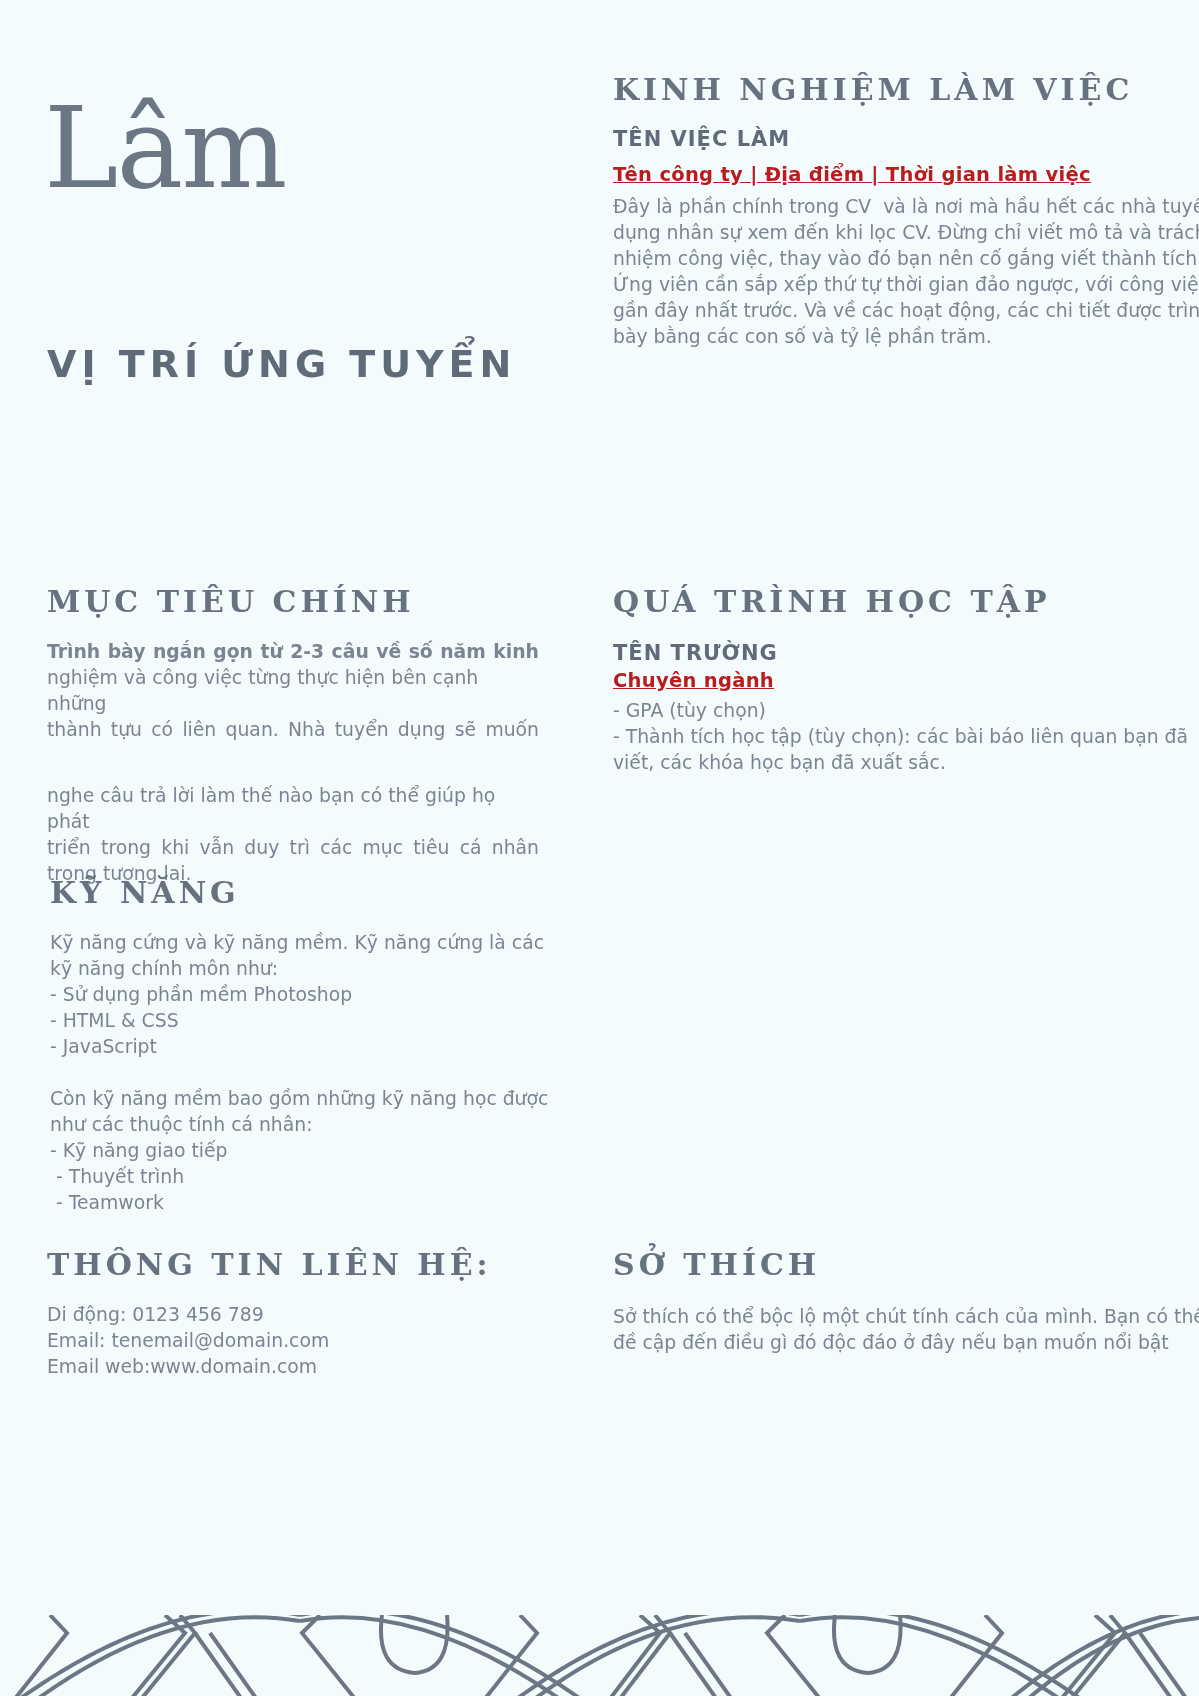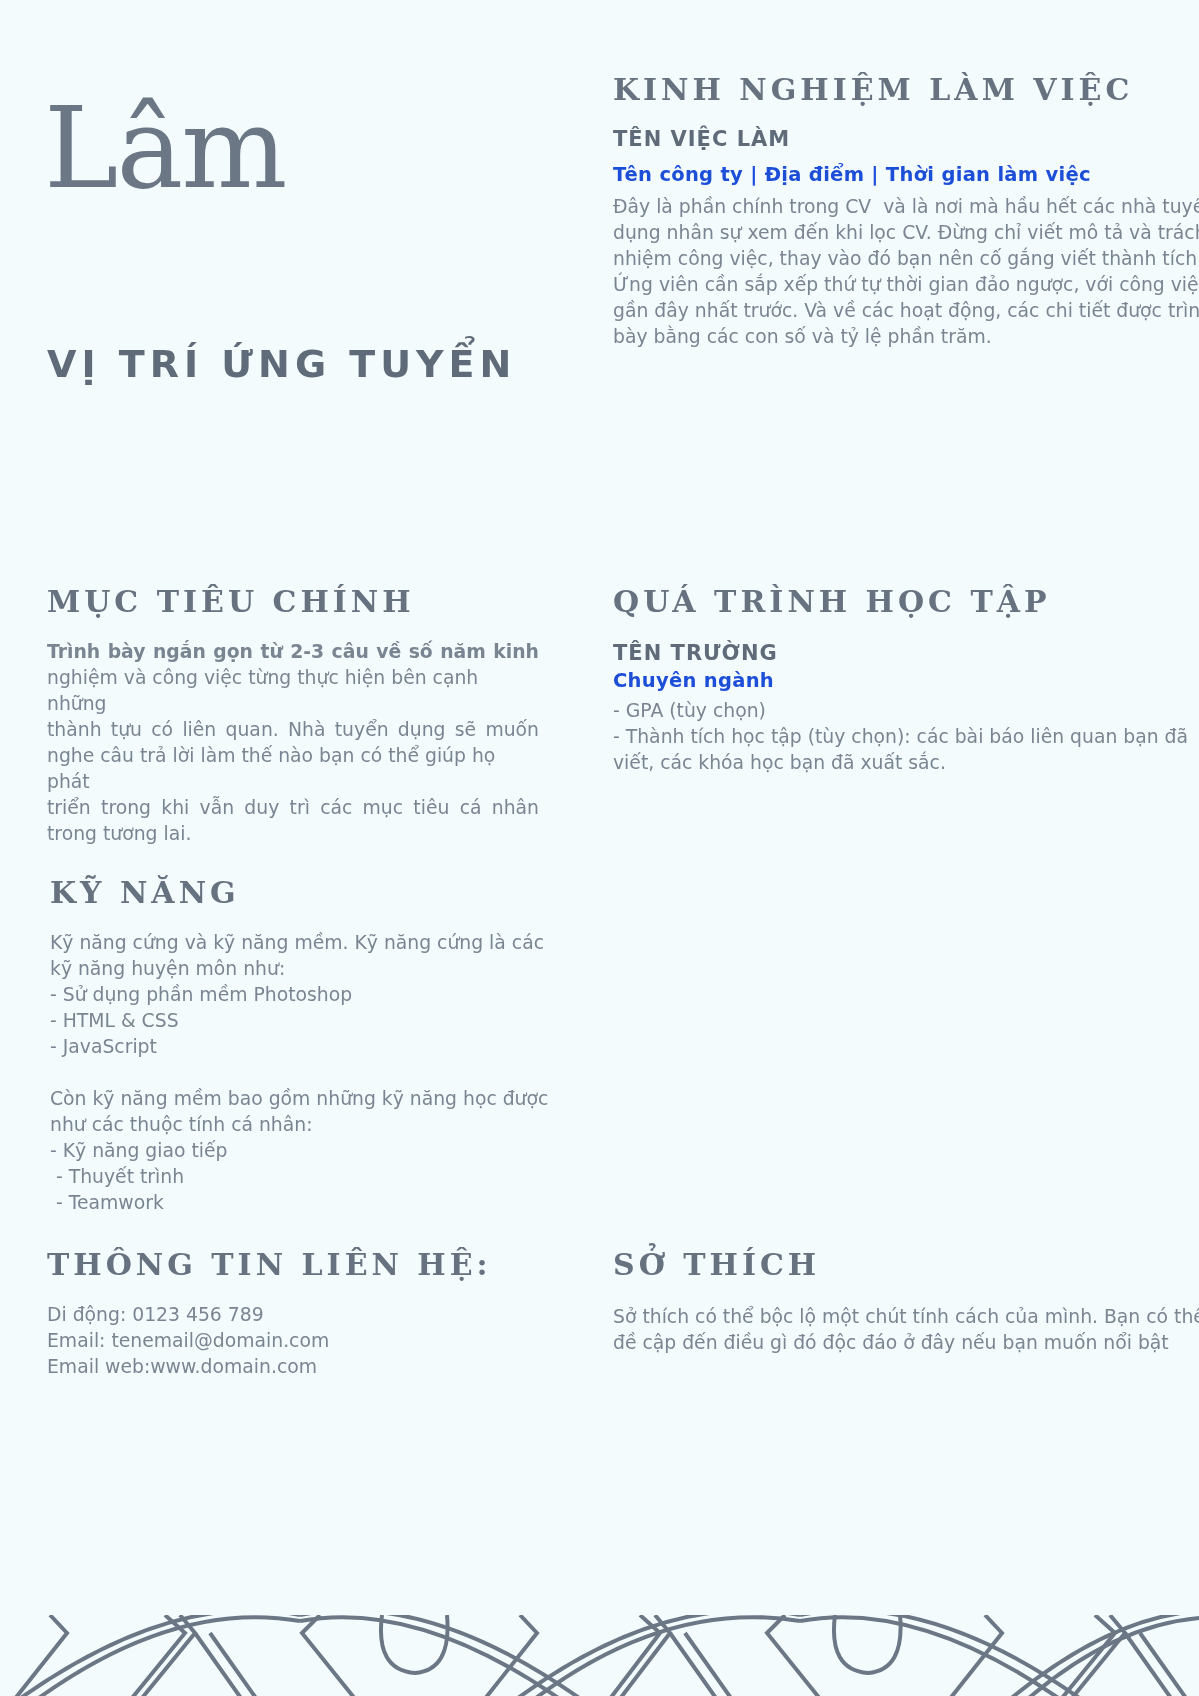--- a/index.html
+++ b/index.html
@@ -18,21 +18,21 @@
   .position {
     left:47px; top:342px; font-size:38px; font-weight:bold; letter-spacing:5px;
     color:#5f6b78; font-family:"DejaVu Sans", sans-serif;
   }
   .sec-h {
     font-family:"DejaVu Serif", "Liberation Serif", serif;
     font-weight:bold; font-size:30px; letter-spacing:4px; color:#66727f;
     margin:0; text-transform:uppercase;
   }
   .sub-h { font-weight:bold; font-size:21px; letter-spacing:1px; color:#5f6b78; }
-  .sub-h2 { font-weight:bold; font-size:19.5px; color:#1d4ed8; letter-spacing:0.3px; }
+  .sub-h2 { font-weight:bold; font-size:19.5px; color:#b91c1c; letter-spacing:0.3px;text-decoration:underline; }
   .body-t { font-size:18.8px; line-height:26px; color:#7a8592; }
   .line { display:block; white-space:pre; }
   .pattern { left:0; top:1615px; width:1199px; height:81px; }
 </style>
 </head>
 <body>
 
 <h1 class="abs name">
   <span class="line">Lâm</span>
 </h1>
@@ -51,42 +51,42 @@
     <span class="line">bày bằng các con số và tỷ lệ phần trăm.</span>
   </div>
 </section>
 
 <section class="abs" style="left:47px; top:584px; width:492px;">
   <h2 class="sec-h">MỤC TIÊU CHÍNH</h2>
   <div class="body-t" style="margin-top:20px; width:492px;">
     <span class="line" style="text-align-last:justify; white-space:normal;font-weight:bold;">Trình bày ngắn gọn từ 2-3 câu về số năm kinh</span>
     <span class="line" style="text-align-last:justify; white-space:normal;">nghiệm và công việc từng thực hiện bên cạnh những</span>
     <span class="line" style="text-align-last:justify; white-space:normal;">thành tựu có liên quan. Nhà tuyển dụng sẽ muốn</span>
-    <span class="line" style="text-align-last:justify; white-space:normal;">nghe câu trả lời làm thế nào bạn có thể giúp họ phát</span>
+    <span class="line" style="text-align-last:justify; white-space:normal;margin-top:40px;">nghe câu trả lời làm thế nào bạn có thể giúp họ phát</span>
     <span class="line" style="text-align-last:justify; white-space:normal;">triển trong khi vẫn duy trì các mục tiêu cá nhân</span>
     <span class="line">trong tương lai.</span>
   </div>
 </section>
 
 <section class="abs" style="left:613px; top:584px; width:586px;">
   <h2 class="sec-h">QUÁ TRÌNH HỌC TẬP</h2>
   <div class="sub-h" style="margin-top:22px;">TÊN TRƯỜNG</div>
   <div class="sub-h2" style="margin-top:4px;">Chuyên ngành</div>
   <div class="body-t" style="margin-top:6px;">
     <span class="line">- GPA (tùy chọn)</span>
     <span class="line">- Thành tích học tập (tùy chọn): các bài báo liên quan bạn đã</span>
     <span class="line">viết, các khóa học bạn đã xuất sắc.</span>
   </div>
 </section>
 
 <section class="abs" style="left:50px; top:875px; width:520px;">
   <h2 class="sec-h">KỸ NĂNG</h2>
   <div class="body-t" style="margin-top:20px;">
     <span class="line">Kỹ năng cứng và kỹ năng mềm. Kỹ năng cứng là các</span>
-    <span class="line">kỹ năng huyện môn như:</span>
+    <span class="line">kỹ năng chính môn như:</span>
     <span class="line">- Sử dụng phần mềm Photoshop</span>
     <span class="line">- HTML &amp; CSS</span>
     <span class="line">- JavaScript</span>
     <span class="line" style="height:26px;"></span>
     <span class="line">Còn kỹ năng mềm bao gồm những kỹ năng học được</span>
     <span class="line">như các thuộc tính cá nhân:</span>
     <span class="line">- Kỹ năng giao tiếp</span>
     <span class="line"> - Thuyết trình</span>
     <span class="line"> - Teamwork</span>
   </div>

